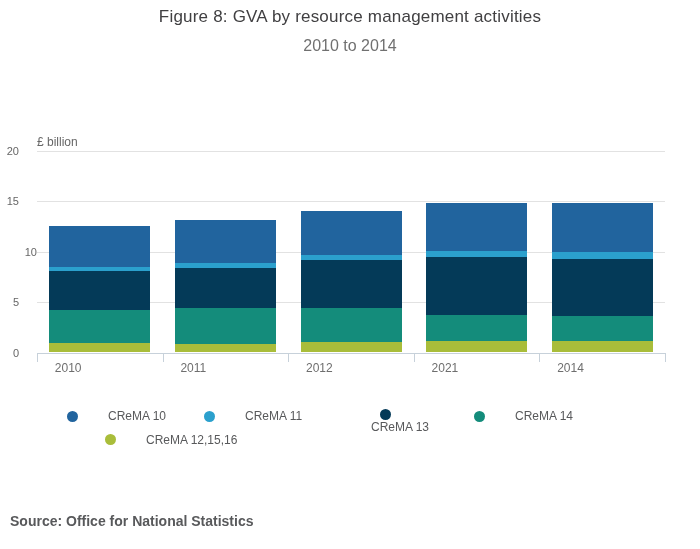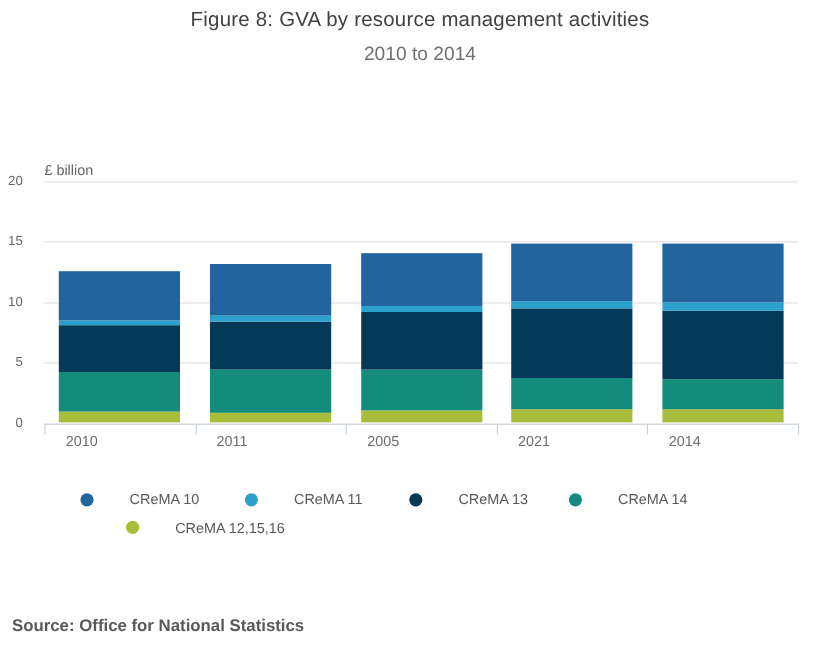--- a/index.html
+++ b/index.html
@@ -56,21 +56,21 @@
     <div class="ylabel">£ billion</div>
     <div id="gridlines">
         <div class="gridline" style="left: 37px; width: 628px; top: 302px;"></div>
         <div class="gridline" style="left: 37px; width: 628px; top: 251.5px;"></div>
         <div class="gridline" style="left: 37px; width: 628px; top: 201px;"></div>
         <div class="gridline" style="left: 37px; width: 628px; top: 150.5px;"></div>
       </div>
     <div id="yticks">
         <div class="ytick" style="top: 345.5px;">0</div>
         <div class="ytick" style="top: 295px;">5</div>
-        <div class="ytick" style="top: 244.5px;">10</div>
+        <div class="ytick" style="top: 244.5px; padding-left: 18px;">10</div>
         <div class="ytick" style="top: 194px;">15</div>
         <div class="ytick" style="top: 143.5px;">20</div>
       </div>
     <div id="bars">
         <div class="bar-seg" style="left: 49.3px; width: 101px; top: 343.41px; height: 9.09px; background: rgb(169, 189, 58);"></div>
         <div class="bar-seg" style="left: 49.3px; width: 101px; top: 309.575px; height: 33.835px; background: rgb(20, 140, 123);"></div>
         <div class="bar-seg" style="left: 49.3px; width: 101px; top: 271.195px; height: 38.38px; background: rgb(4, 58, 88);"></div>
         <div class="bar-seg" style="left: 49.3px; width: 101px; top: 267.155px; height: 4.04px; background: rgb(43, 160, 205);"></div>
         <div class="bar-seg" style="left: 49.3px; width: 101px; top: 226.25px; height: 40.905px; background: rgb(33, 100, 158);"></div>
         <div class="bar-seg" style="left: 174.9px; width: 101px; top: 343.915px; height: 8.585px; background: rgb(169, 189, 58);"></div>
@@ -99,36 +99,36 @@
         <div class="xtick" style="left: 37px; top: 352.5px; height: 9px;"></div>
         <div class="xtick" style="left: 162.6px; top: 352.5px; height: 9px;"></div>
         <div class="xtick" style="left: 288.2px; top: 352.5px; height: 9px;"></div>
         <div class="xtick" style="left: 413.8px; top: 352.5px; height: 9px;"></div>
         <div class="xtick" style="left: 539.4px; top: 352.5px; height: 9px;"></div>
         <div class="xtick" style="left: 665px; top: 352.5px; height: 9px;"></div>
       </div>
     <div id="xlabels">
         <div class="xlabel" style="left: 54.8px; top: 361px;">2010</div>
         <div class="xlabel" style="left: 180.4px; top: 361px;">2011</div>
-        <div class="xlabel" style="left: 306px; top: 361px;">2005</div>
+        <div class="xlabel" style="left: 306px; top: 361px;">2012</div>
         <div class="xlabel" style="left: 431.6px; top: 361px;">2021</div>
         <div class="xlabel" style="left: 557.2px; top: 361px;">2014</div>
       </div>
   </div>
 
   <div id="legend">
       <div class="legend-item" style="left: 67px; top: 409px;">
         <span class="legend-swatch" style="background: rgb(33, 100, 158);"></span>
         <span class="legend-label">CReMA 10</span>
       </div>
       <div class="legend-item" style="left: 204px; top: 409px;">
         <span class="legend-swatch" style="background: rgb(43, 160, 205);"></span>
         <span class="legend-label">CReMA 11</span>
       </div>
-      <div class="legend-item" style="left: 341px; top: 409px;">
+      <div class="legend-item" style="left: 341px; top: 409px; flex-direction: column;">
         <span class="legend-swatch" style="background: rgb(4, 58, 88);"></span>
         <span class="legend-label">CReMA 13</span>
       </div>
       <div class="legend-item" style="left: 474px; top: 409px;">
         <span class="legend-swatch" style="background: rgb(20, 140, 123);"></span>
         <span class="legend-label">CReMA 14</span>
       </div>
       <div class="legend-item" style="left: 67px; top: 432.5px; padding-left: 38px;">
         <span class="legend-swatch" style="background: rgb(169, 189, 58);"></span>
         <span class="legend-label">CReMA 12,15,16</span>

